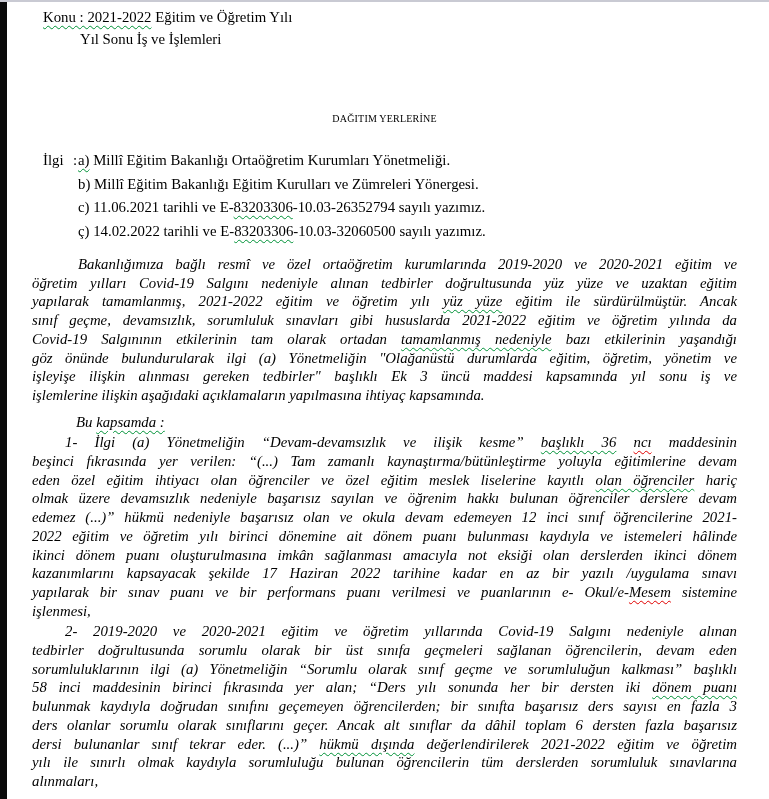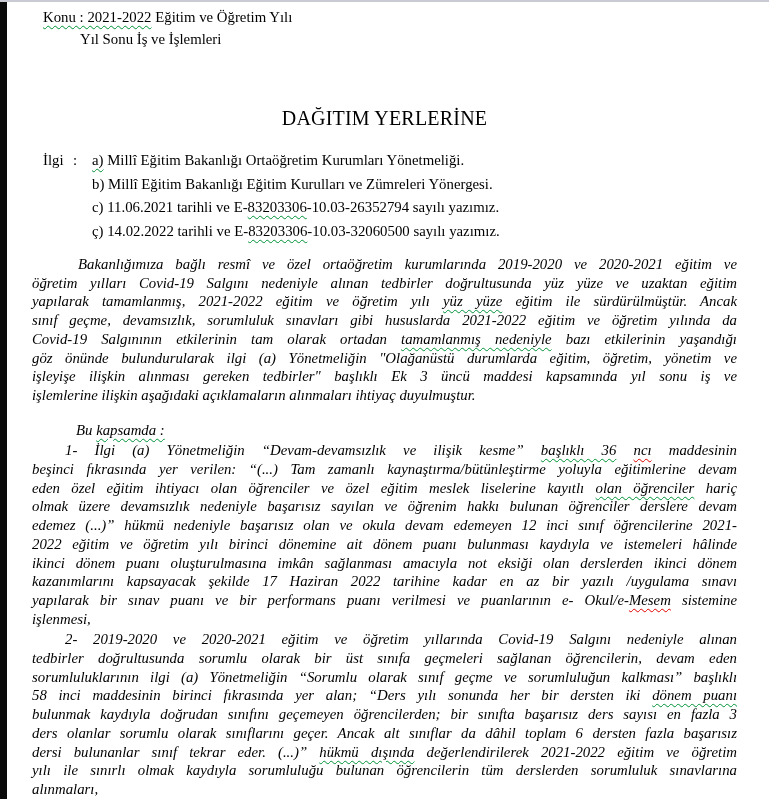--- a/index.html
+++ b/index.html
@@ -18,28 +18,28 @@
   .content{
     position:absolute;left:32px;top:7px;width:705px;
     font-size:14.8px;line-height:18.7px;
   }
   
   .konu{line-height:21.5px;}
   .konu .l1{padding-left:11px;}
   .konu .l2{padding-left:48px;}
   
   .title{
-    margin-top:59px;text-align:center;font-size:20px;line-height:19px;
+    margin-top:59px;text-align:center;font-size:10px;line-height:19px;
     letter-spacing:.2px;
   }
   
   .ilgi{margin-top:21px;position:relative;line-height:23.5px;}
   .ilgi-label{position:absolute;left:11px;top:0;}
   .ilgi-colon{position:absolute;left:41px;top:0;}
-  .ilgi-item{margin-left:60px;}
+  .ilgi-item{margin-left:46px;}
   
   .paras{margin-top:12px;}
   .para{margin:0;}
   .para .pline{text-align:justify;text-align-last:justify;font-style:italic;}
   .para .pline.last{text-align:left;text-align-last:left;}
   .para.noj .pline{text-align:left;text-align-last:left;}
   .wg{
     text-decoration-line:underline;text-decoration-style:wavy;
     text-decoration-color:var(--wavy-g);text-decoration-thickness:1px;
     text-underline-offset:3px;
@@ -78,23 +78,23 @@
 
   <div class="paras" id="paragraphs">
       <div class="para" style="margin-top: 0px;">
         <div class="pline" style="padding-left: 46px;"><span>Bakanlığımıza bağlı resmî ve özel ortaöğretim kurumlarında 2019-2020 ve 2020-2021 eğitim ve</span></div>
         <div class="pline"><span>öğretim yılları Covid-19 Salgını nedeniyle alınan tedbirler doğrultusunda yüz yüze ve uzaktan eğitim</span></div>
         <div class="pline"><span>yapılarak tamamlanmış, 2021-2022 eğitim ve öğretim yılı </span><span class="wg">yüz yüze</span><span> eğitim ile sürdürülmüştür. Ancak</span></div>
         <div class="pline"><span>sınıf geçme, devamsızlık, sorumluluk sınavları gibi hususlarda 2021-2022 eğitim ve öğretim yılında da</span></div>
         <div class="pline"><span>Covid-19 Salgınının etkilerinin tam olarak ortadan </span><span class="wg">tamamlanmış nedeniyle</span><span> bazı etkilerinin yaşandığı</span></div>
         <div class="pline"><span>göz önünde bulundurularak ilgi (a) Yönetmeliğin "Olağanüstü durumlarda eğitim, öğretim, yönetim ve</span></div>
         <div class="pline"><span>işleyişe ilişkin alınması gereken tedbirler" başlıklı Ek 3 üncü maddesi kapsamında yıl sonu iş ve</span></div>
-        <div class="pline last"><span>işlemlerine ilişkin aşağıdaki açıklamaların alınmaları ihtiyaç duyulmuştur.</span></div>
+        <div class="pline last"><span>işlemlerine ilişkin aşağıdaki açıklamaların yapılmasına ihtiyaç kapsamında.</span></div>
       </div>
-      <div class="para noj" style="margin-top: 16px;">
+      <div class="para noj" style="margin-top: 8px;">
         <div class="pline last" style="padding-left: 44px;"><span>Bu </span><span class="wg">kapsamda :</span></div>
       </div>
       <div class="para" style="margin-top: 2px;">
         <div class="pline" style="padding-left: 33px;"><span>1- İlgi (a) Yönetmeliğin “Devam-devamsızlık ve ilişik kesme” </span><span class="wg">başlıklı 36</span><span> </span><span class="wr">ncı</span><span> maddesinin</span></div>
         <div class="pline"><span>beşinci fıkrasında yer verilen: “(...) Tam zamanlı kaynaştırma/bütünleştirme yoluyla eğitimlerine devam</span></div>
         <div class="pline"><span>eden özel eğitim ihtiyacı olan öğrenciler ve özel eğitim meslek liselerine kayıtlı </span><span class="wg">olan öğrenciler</span><span> hariç</span></div>
         <div class="pline"><span>olmak üzere devamsızlık nedeniyle başarısız sayılan ve öğrenim hakkı bulunan öğrenciler derslere devam</span></div>
         <div class="pline"><span>edemez (...)” hükmü nedeniyle başarısız olan ve okula devam edemeyen 12 inci sınıf öğrencilerine 2021-</span></div>
         <div class="pline"><span>2022 eğitim ve öğretim yılı birinci dönemine ait dönem puanı bulunması kaydıyla ve istemeleri hâlinde</span></div>
         <div class="pline"><span>ikinci dönem puanı oluşturulmasına imkân sağlanması amacıyla not eksiği olan derslerden ikinci dönem</span></div>

